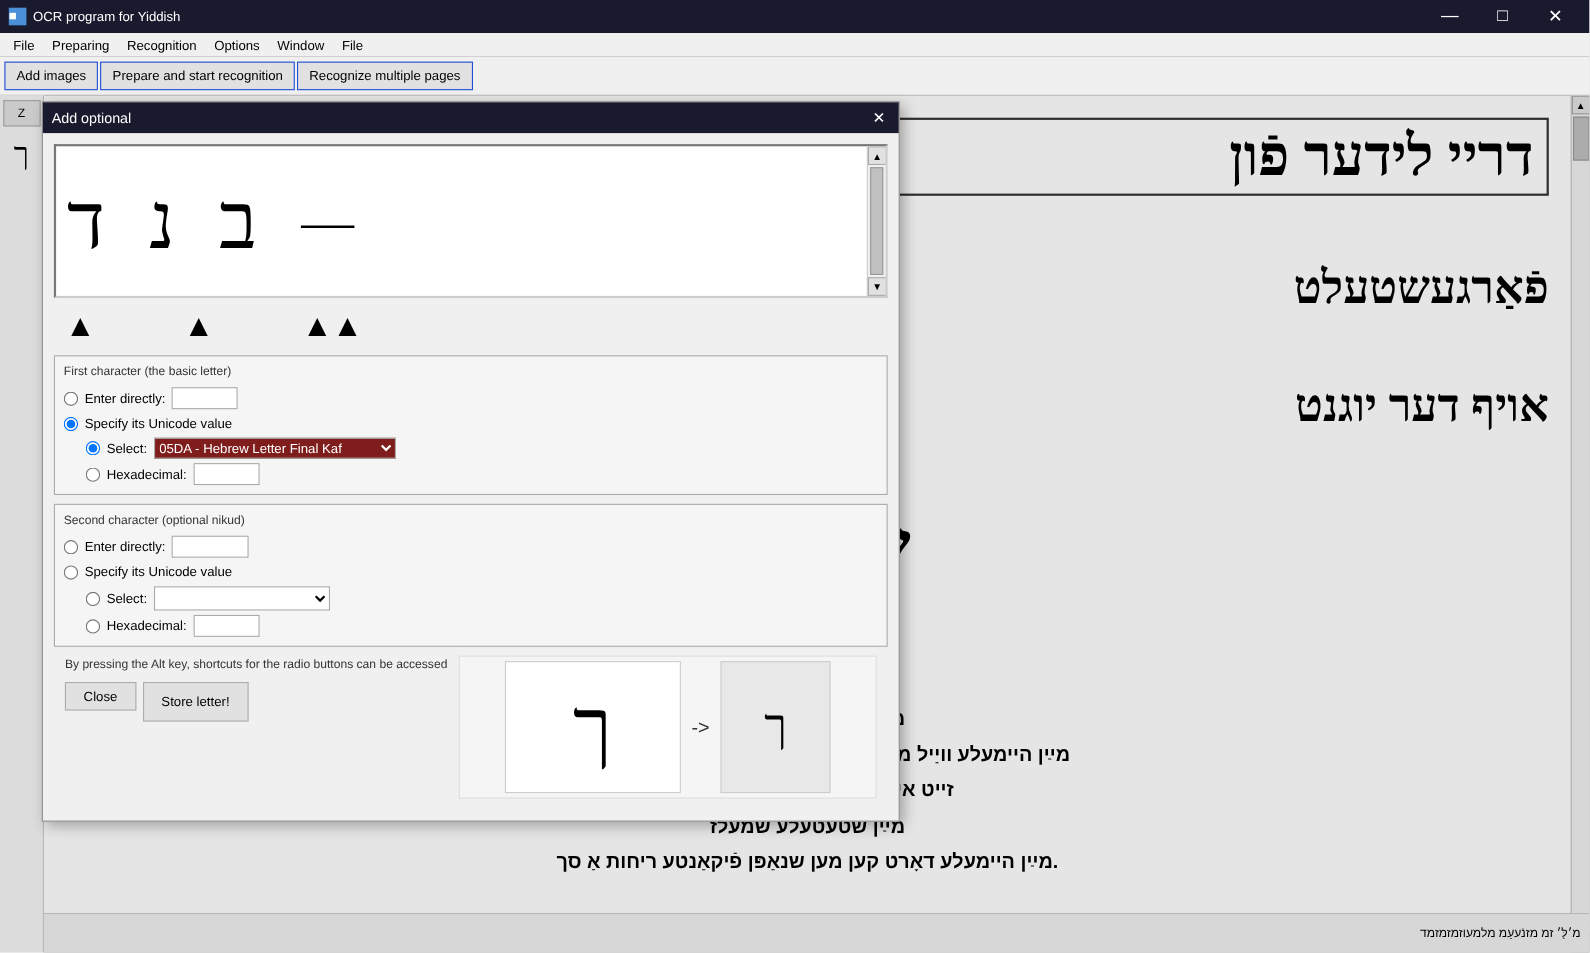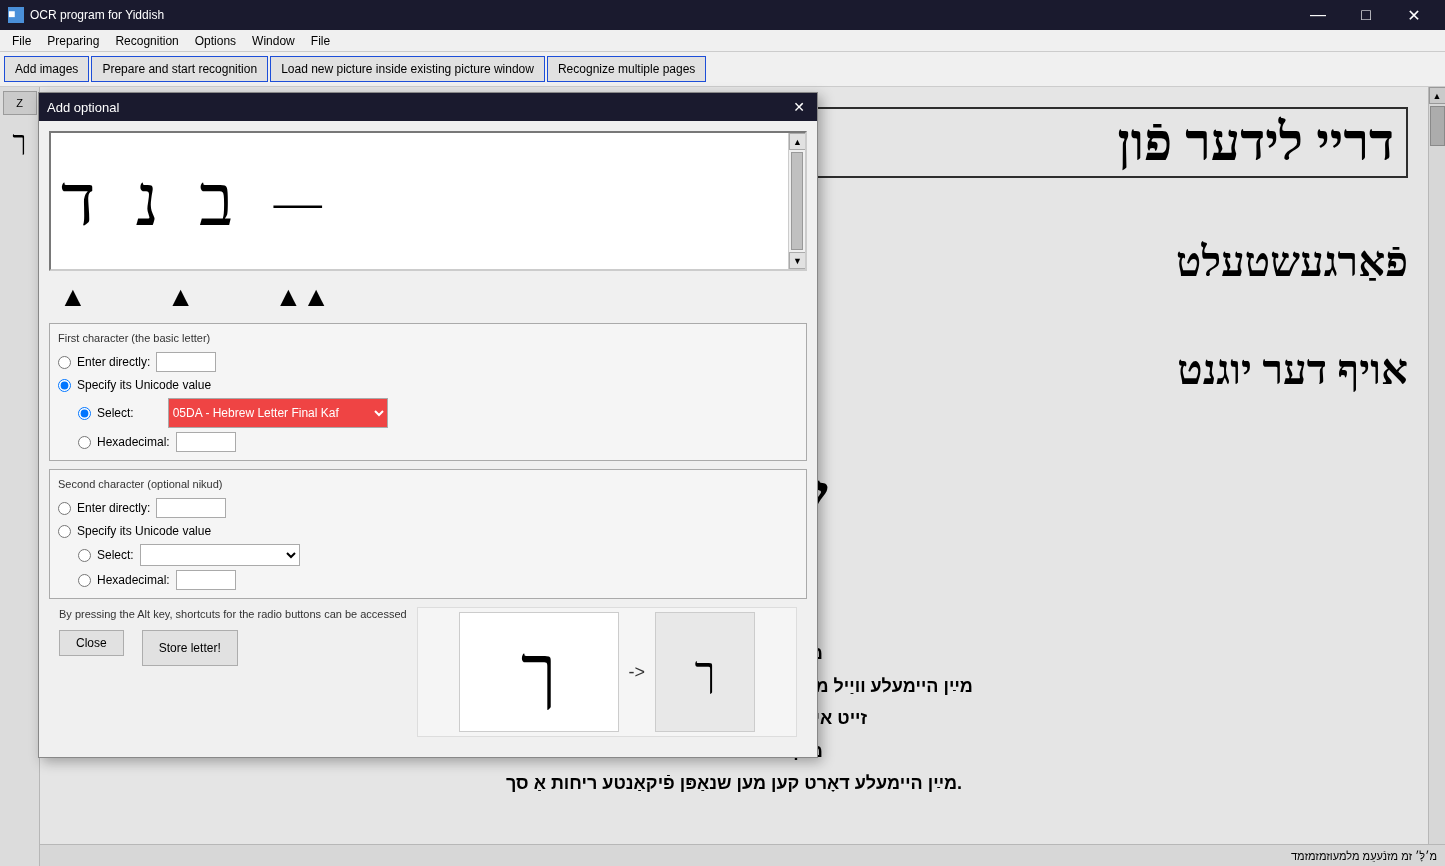--- a/index.html
+++ b/index.html
@@ -228,28 +228,27 @@
     .unicode-section { margin-left: 20px; }
     .select-row { display: flex; align-items: center; gap: 6px; margin-bottom: 4px; }
     .select-dropdown {
       height: 22px;
       border: 1px solid #aaa;
       font-size: 12px;
       background: white;
       cursor: pointer;
     }
     .select-dropdown-blue {
-      background: #ef4444;
+      background: #7f1d1d;
       color: white;
-      height: 30px;
+      height: 19px;
       border: 1px solid #aaa;
       font-size: 12px;
       cursor: pointer;
       width: 220px;
-      margin-left: 28px;
     }
     .select-dropdown-empty { width: 160px; }
     .hex-row { display: flex; align-items: center; gap: 6px; }
     .hex-input { width: 60px; height: 20px; border: 1px solid #aaa; padding: 2px 4px; font-size: 12px; background: white; }
 
     
     .dialog-bottom {
       display: flex;
       align-items: flex-start;
       padding: 0 10px 10px;
@@ -305,21 +304,21 @@
       justify-content: center;
     }
     .preview-char-small { font-size: 42px; font-family: 'Times New Roman', serif; }
 
     
     .status-bar {
       position: absolute;
       bottom: 0;
       left: 0;
       right: 0;
-      height: 22px;
+      height: 36px;
       background: #f0f0f0;
       border-top: 1px solid #ccc;
       display: flex;
       align-items: center;
       padding: 0 8px;
       font-size: 11px;
       direction: rtl;
     }
   </style>
 </head>
@@ -342,21 +341,20 @@
   <span class="menu-item">Preparing</span>
   <span class="menu-item">Recognition</span>
   <span class="menu-item">Options</span>
   <span class="menu-item">Window</span>
   <span class="menu-item">File</span>
 </div>
 
 <div class="toolbar">
   <button class="toolbar-btn">Add images</button>
   <button class="toolbar-btn">Prepare and start recognition</button>
-  <button class="toolbar-btn">Load new picture inside existing picture window</button>
   <button class="toolbar-btn">Recognize multiple pages</button>
 </div>
 
 <div class="main-content">
 
   <div class="left-panel">
     <div class="left-panel-btn">
       <span>Z</span>
     </div>
     <div class="left-letter">ך</div>
@@ -480,21 +478,21 @@
                 <label class="radio-label">Hexadecimal:</label>
                 <input type="text" class="hex-input" style="">
               </div>
             </div>
           </div>
         </div>
 
         <div class="dialog-bottom">
           <div>
             <span class="shortcut-text">By pressing the Alt key, shortcuts for the radio buttons can be accessed</span>
-            <div style="margin-top:8px; display:flex; gap:18px;">
+            <div style="margin-top:8px; display:flex; gap:6px;">
               <button class="btn-close">Close</button>
               <button class="btn-store">Store letter!</button>
             </div>
           </div>
 
           <div class="preview-area">
             <div class="preview-left">
               <span class="preview-char">ך</span>
             </div>
             <span class="preview-arrow">-&gt;</span>

